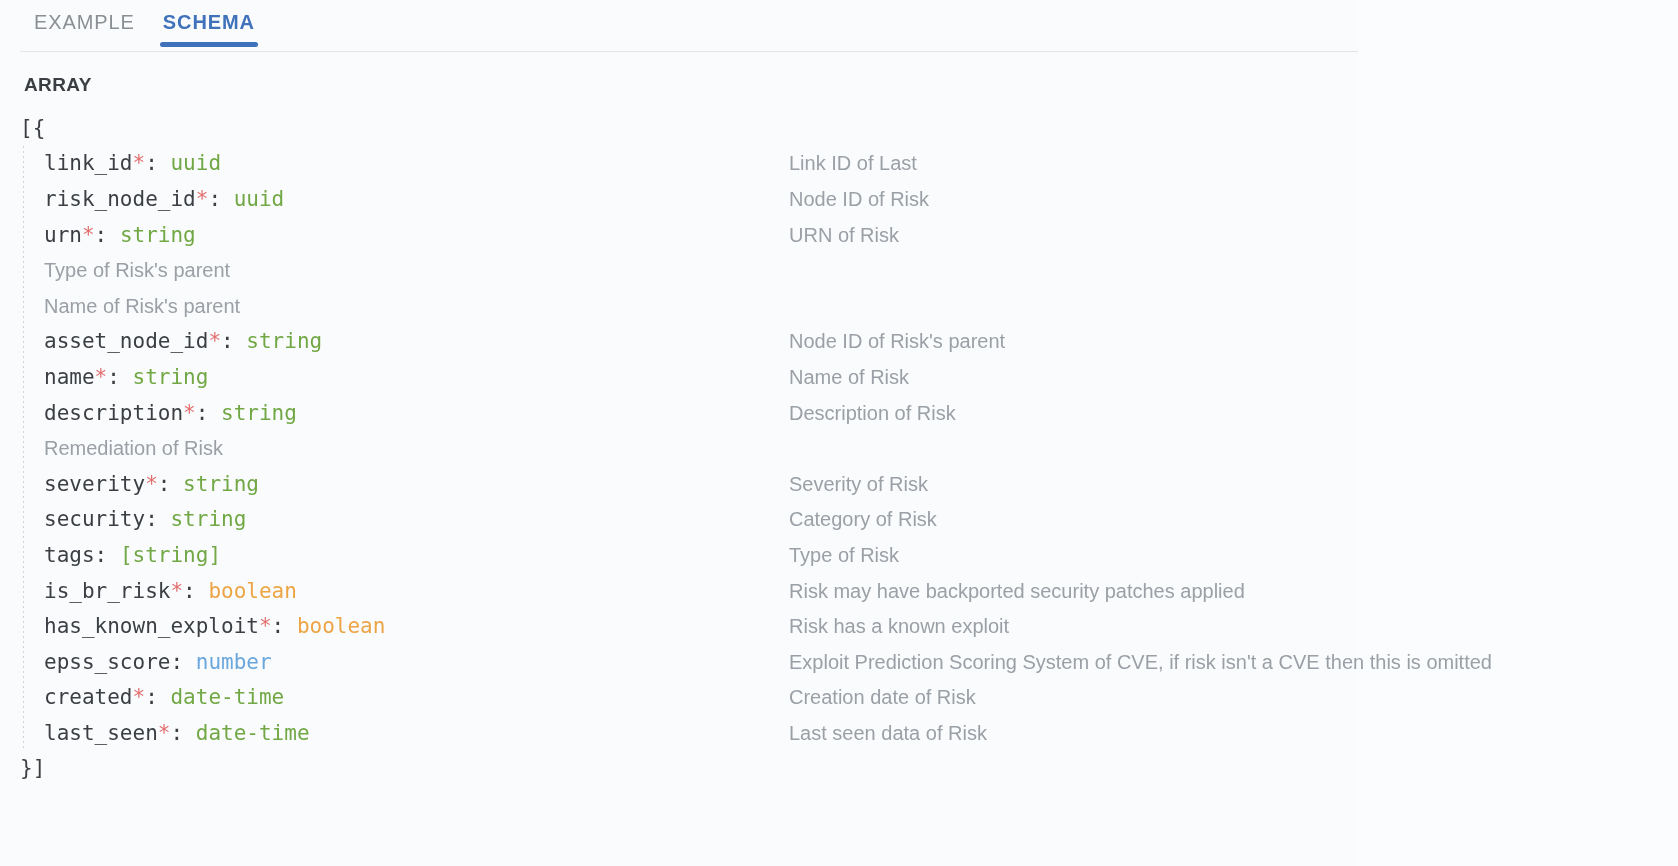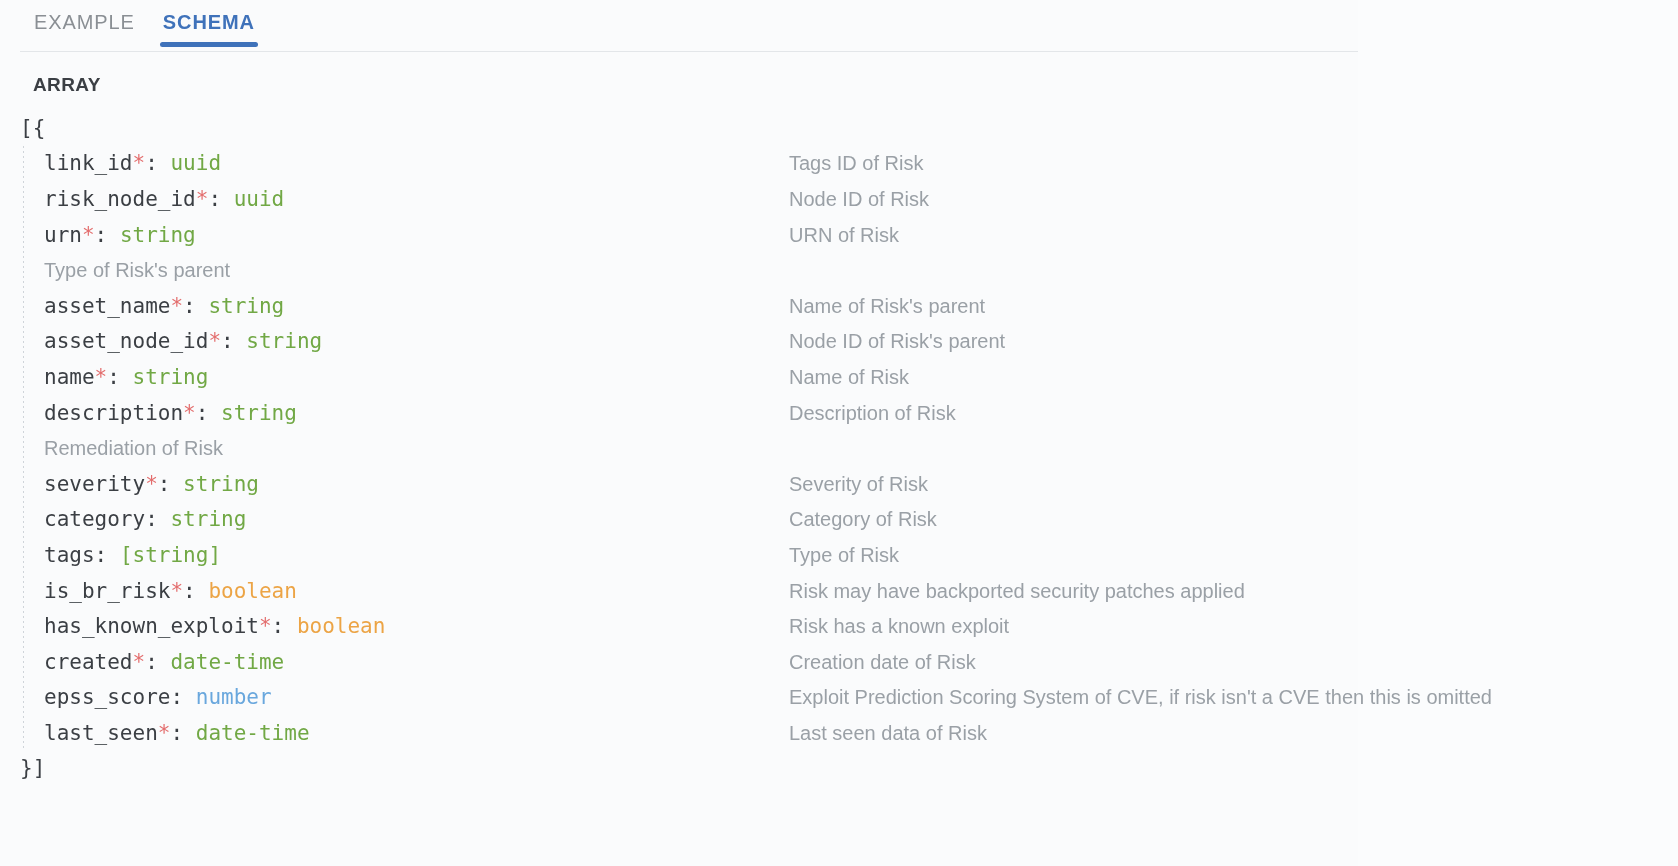--- a/index.html
+++ b/index.html
@@ -75,21 +75,21 @@
 
   
   .content {
     padding: 22px 0 0 20px;
   }
   .type-heading {
     font-size: 19px;
     font-weight: bold;
     color: #3b3f44;
     letter-spacing: 0.4px;
-    margin: 0 0 14px 13px;
+    margin: 0 0 14px 4px;
     line-height: 1.2;
   }
 
   .code-block {
     font-family: "DejaVu Sans Mono", "Liberation Mono", monospace;
     font-size: 21px;
     line-height: 35.6px;
     color: #3b3f44;
   }
   .brace {
@@ -177,35 +177,34 @@
     <div class="type-heading">ARRAY</div>
 
     <div class="code-block">
 
       <div class="brace">[{</div>
 
       <div class="fields" id="field-list">
         <div class="indent-guide"></div>
       <div class="row">
             <div class="sig"><span>link_id</span><span class="req">*</span><span>: </span><span class="t-uuid">uuid</span></div>
-            <div class="desc">Tags ID of Risk</div>
+            <div class="desc">Link ID of Last</div>
           </div>
           <div class="row">
             <div class="sig"><span>risk_node_id</span><span class="req">*</span><span>: </span><span class="t-uuid">uuid</span></div>
             <div class="desc">Node ID of Risk</div>
           </div>
           <div class="row">
             <div class="sig"><span>urn</span><span class="req">*</span><span>: </span><span class="t-string">string</span></div>
             <div class="desc">URN of Risk</div>
           </div>
           <div class="row">
             <div class="desc">Type of Risk's parent</div>
           </div>
           <div class="row">
-            <div class="sig"><span>asset_name</span><span class="req">*</span><span>: </span><span class="t-string">string</span></div>
             <div class="desc">Name of Risk's parent</div>
           </div>
           <div class="row">
             <div class="sig"><span>asset_node_id</span><span class="req">*</span><span>: </span><span class="t-string">string</span></div>
             <div class="desc">Node ID of Risk's parent</div>
           </div>
           <div class="row">
             <div class="sig"><span>name</span><span class="req">*</span><span>: </span><span class="t-string">string</span></div>
             <div class="desc">Name of Risk</div>
           </div>
@@ -214,42 +213,42 @@
             <div class="desc">Description of Risk</div>
           </div>
           <div class="row">
             <div class="desc">Remediation of Risk</div>
           </div>
           <div class="row">
             <div class="sig"><span>severity</span><span class="req">*</span><span>: </span><span class="t-string">string</span></div>
             <div class="desc">Severity of Risk</div>
           </div>
           <div class="row">
-            <div class="sig"><span>category</span><span>: </span><span class="t-string">string</span></div>
+            <div class="sig"><span>security</span><span>: </span><span class="t-string">string</span></div>
             <div class="desc">Category of Risk</div>
           </div>
           <div class="row">
             <div class="sig"><span>tags</span><span>: </span><span class="t-array">[string]</span></div>
             <div class="desc">Type of Risk</div>
           </div>
           <div class="row">
             <div class="sig"><span>is_br_risk</span><span class="req">*</span><span>: </span><span class="t-boolean">boolean</span></div>
             <div class="desc">Risk may have backported security patches applied</div>
           </div>
           <div class="row">
             <div class="sig"><span>has_known_exploit</span><span class="req">*</span><span>: </span><span class="t-boolean">boolean</span></div>
             <div class="desc">Risk has a known exploit</div>
           </div>
           <div class="row">
+            <div class="sig"><span>epss_score</span><span>: </span><span class="t-number">number</span></div>
+            <div class="desc">Exploit Prediction Scoring System of CVE, if risk isn't a CVE then this is omitted</div>
+          </div>
+          <div class="row">
             <div class="sig"><span>created</span><span class="req">*</span><span>: </span><span class="t-datetime">date-time</span></div>
             <div class="desc">Creation date of Risk</div>
-          </div>
-          <div class="row">
-            <div class="sig"><span>epss_score</span><span>: </span><span class="t-number">number</span></div>
-            <div class="desc">Exploit Prediction Scoring System of CVE, if risk isn't a CVE then this is omitted</div>
           </div>
           <div class="row">
             <div class="sig"><span>last_seen</span><span class="req">*</span><span>: </span><span class="t-datetime">date-time</span></div>
             <div class="desc">Last seen data of Risk</div>
           </div>
         </div>
 
       <div class="brace close-brace">}]</div>
 
     </div>

